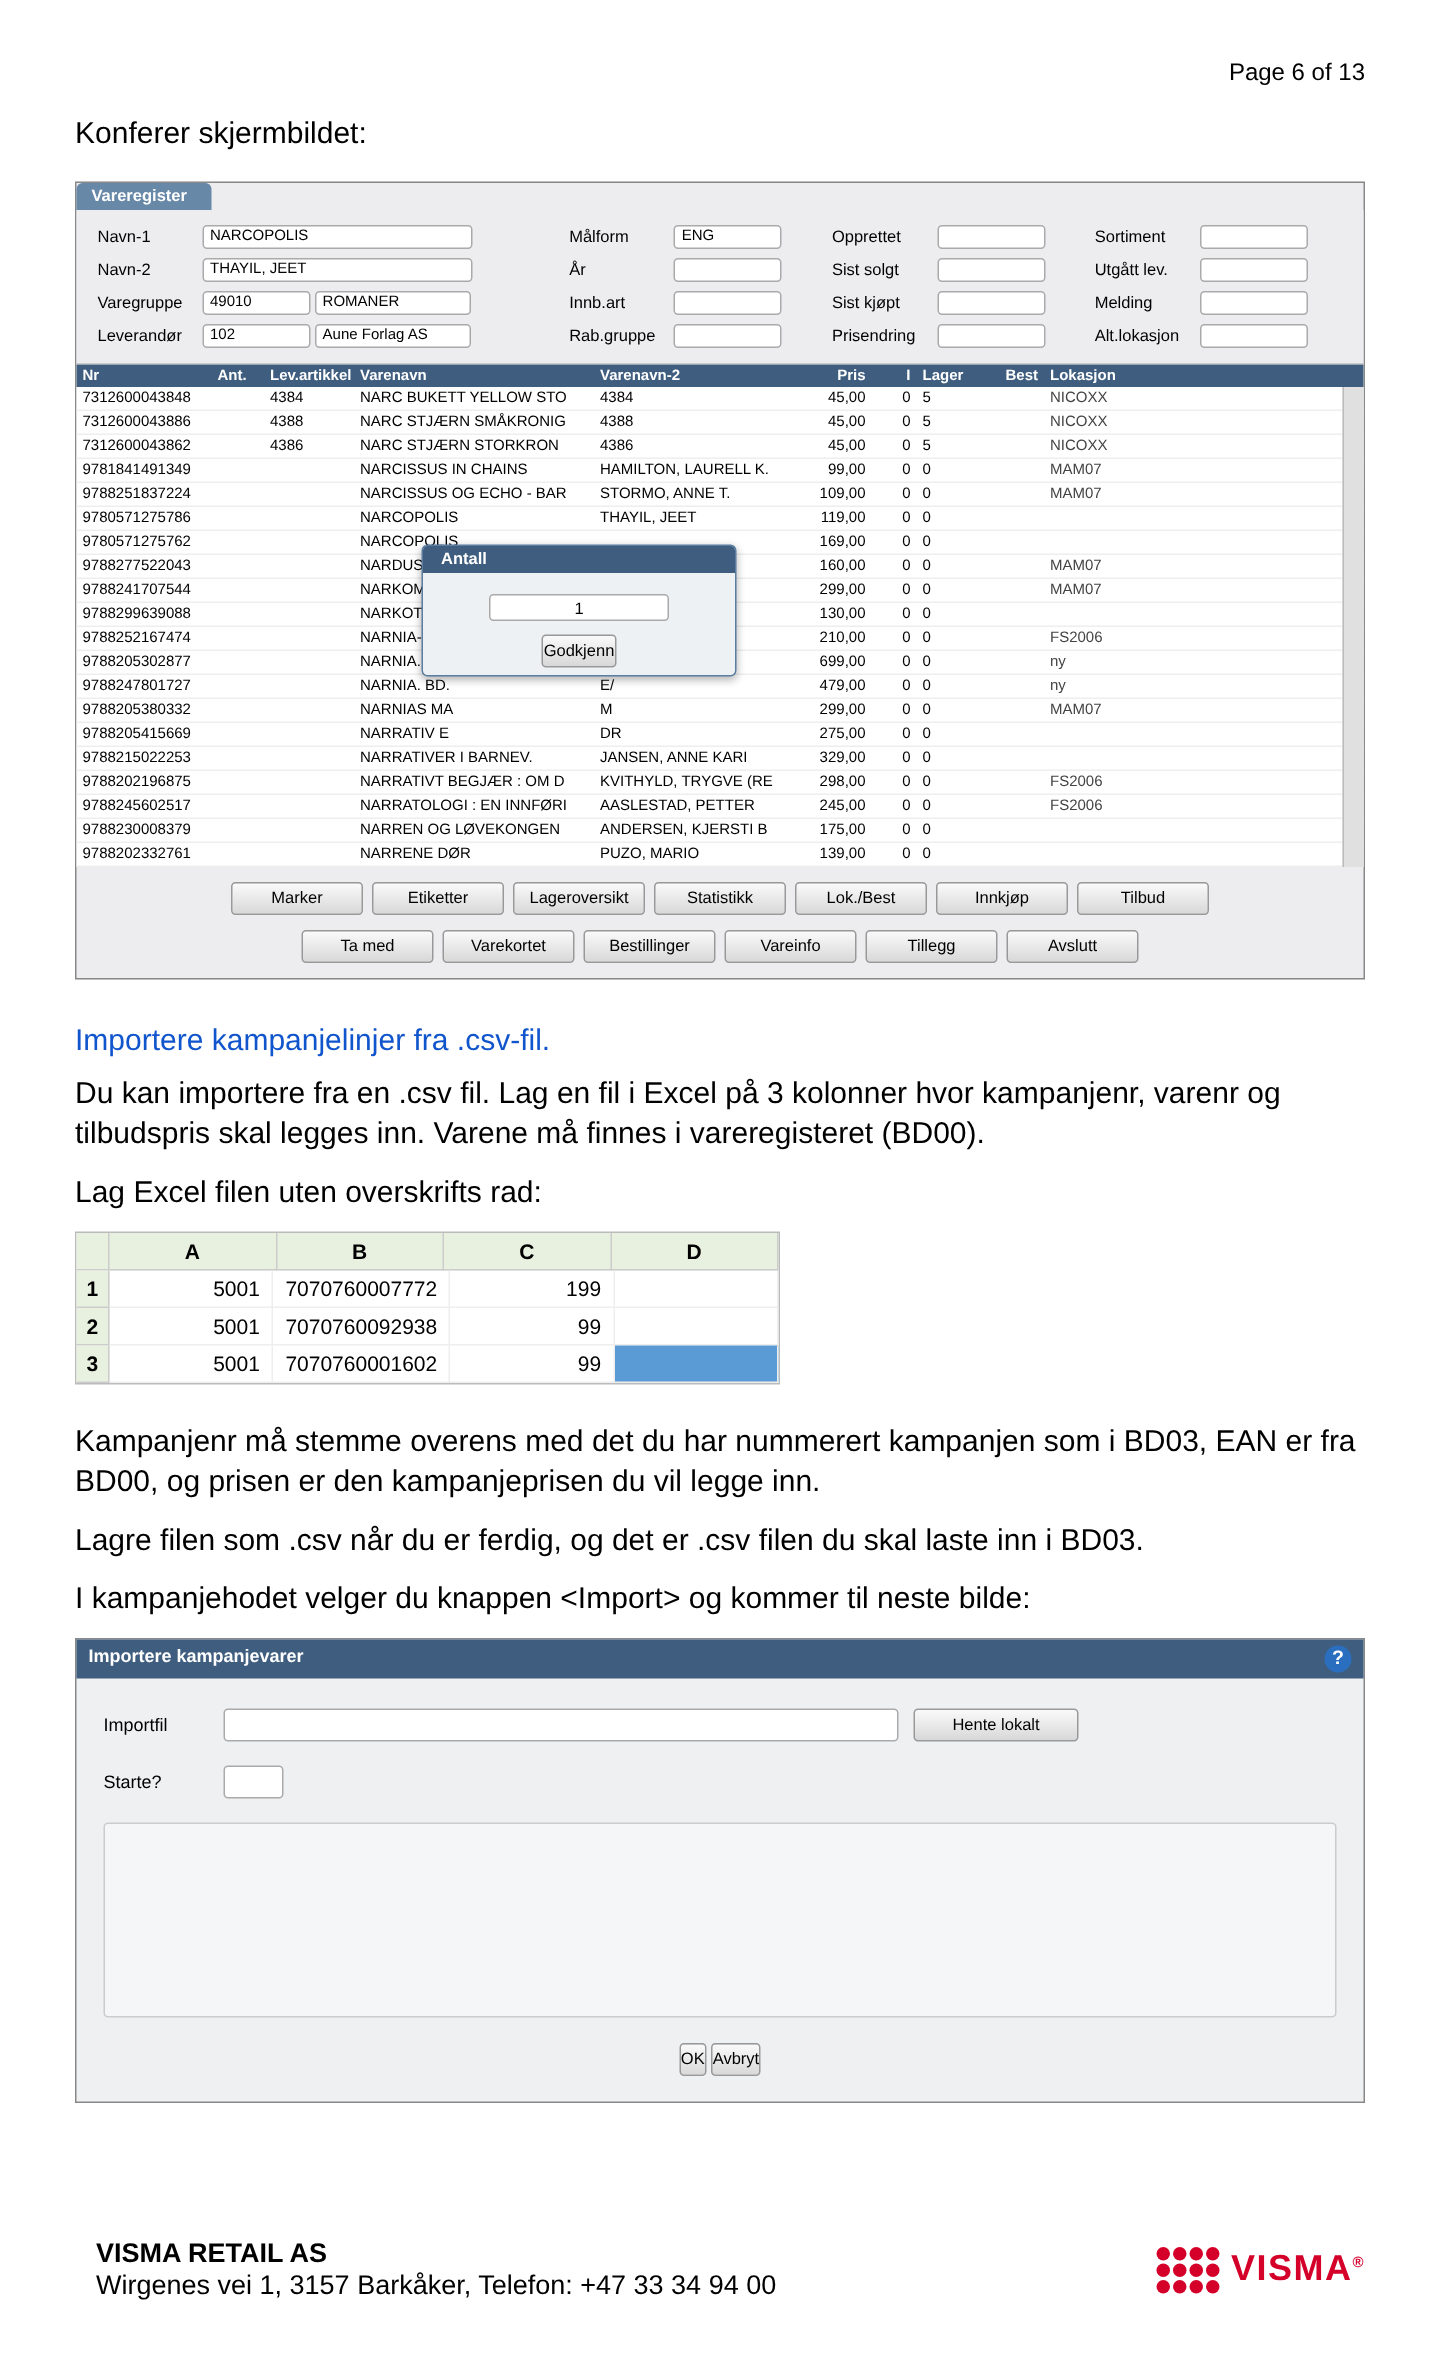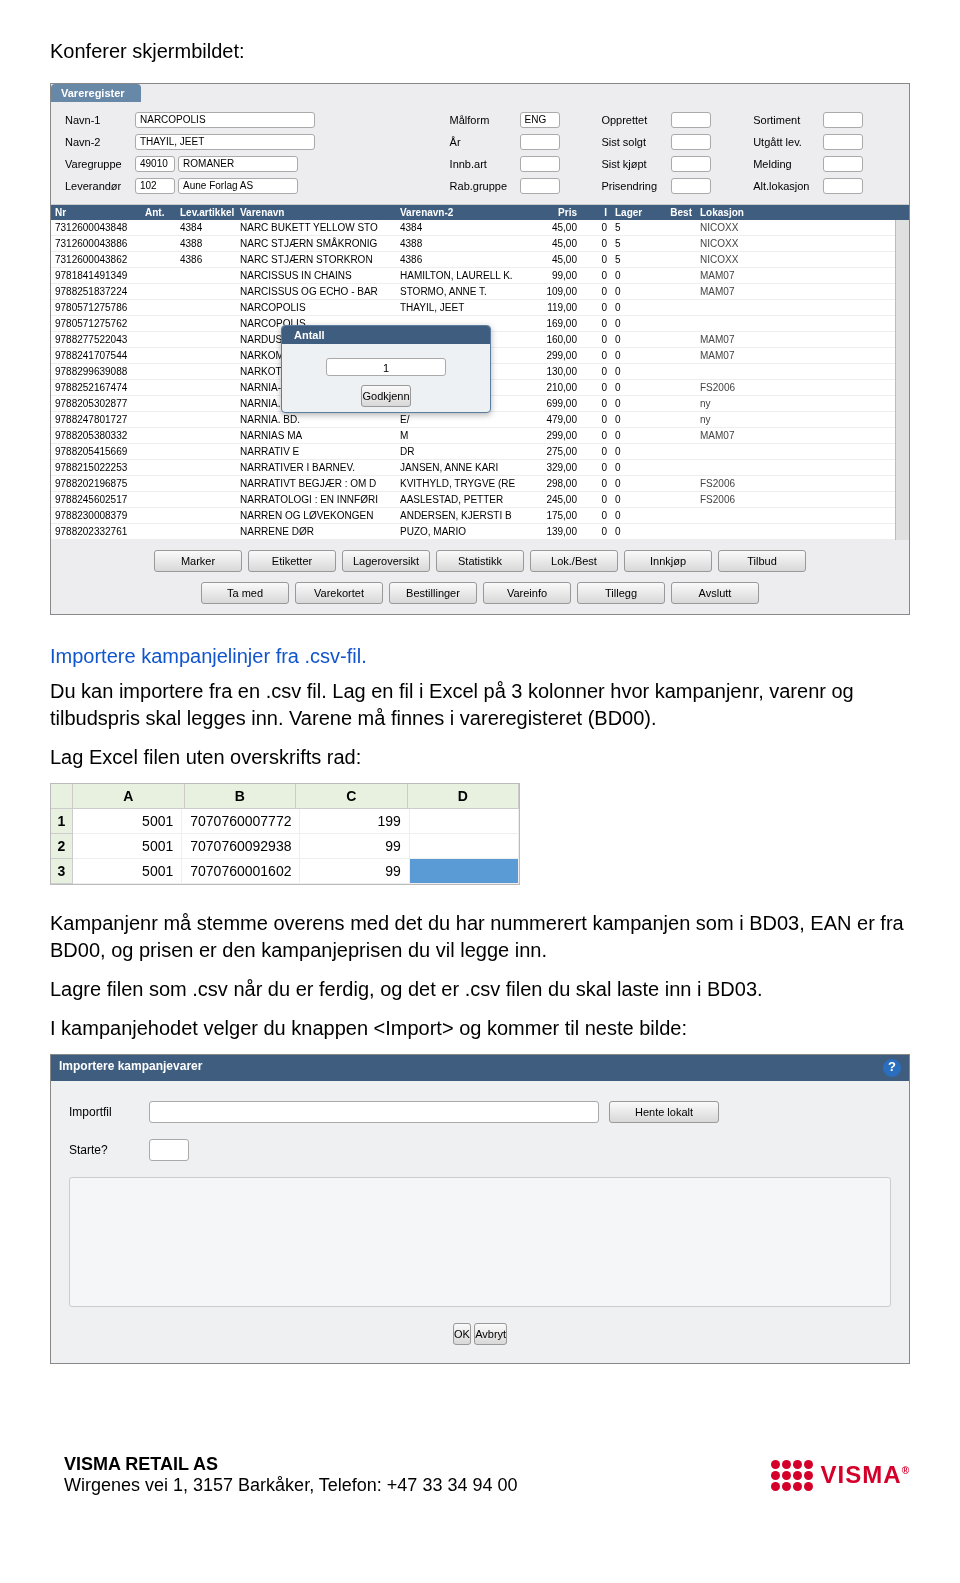--- a/index.html
+++ b/index.html
@@ -11,22 +11,22 @@
   .para { font-size: 20px; line-height: 1.35; margin-bottom: 12px; }
 
   
   .shot { border: 1px solid #888; font-size: 11px; background: #ededf0; margin-bottom: 20px; }
   .tab { background: #6888a8; color: #fff; padding: 3px 10px; width: 90px; font-weight: bold; border-radius: 4px 4px 0 0; }
   .filters { background: #ededf0; padding: 6px 8px; border-bottom: 1px solid #ccc; }
   .filters table { width: 100%; }
   .filters td { padding: 2px 4px; vertical-align: middle; }
   .lbl { width: 68px; font-size: 11px; }
   .inp { display: inline-block; background: #fff; border: 1px solid #aaa; border-radius: 3px; padding: 1px 4px; height: 16px; font-size: 10px; vertical-align: middle; }
-  .inp-sm { width: 40px; }
-  .inp-md { width: 120px; }
+  .inp-sm { width: 72px; }
+  .inp-md { width: 104px; }
   .inp-lg { width: 180px; }
 
   .grid { background: #fff; }
   .grid-head { display:flex; background: #3f5e7f; color: #fff; font-weight: bold; font-size: 10px; }
   .grid-head div, .grid-row div { padding: 2px 4px; overflow: hidden; white-space: nowrap; }
   .grid-body { position: relative; }
   .grid-row { display:flex; font-size: 10px; border-bottom: 1px solid #eee; }
   .c-nr { width: 90px; }
   .c-ant { width: 35px; }
   .c-lev { width: 60px; }
@@ -77,20 +77,21 @@
   .visma-logo { display:flex; align-items:center; gap:6px; }
   .v-dots { display:flex; flex-wrap:wrap; width:44px; gap:2px; }
   .v-dots span { width:9px; height:9px; border-radius:50%; background:#d4002a; }
   .v-txt { color:#d4002a; font-weight:bold; font-size:24px; letter-spacing:1px; }
   .reg { font-size:10px; vertical-align:super; }
 </style>
 </head>
 <body>
 
 <div class="page">
+  <div class="page-num">Page 6 of 13</div>
   <div class="heading">Konferer skjermbildet:</div>
 
   <div class="shot">
     <div class="tab">Vareregister</div>
     <div class="filters">
       <table>
         <tbody>
             <tr>
           <td class="lbl">Navn-1</td>
           <td><span class="inp inp-lg">NARCOPOLIS</span></td>

